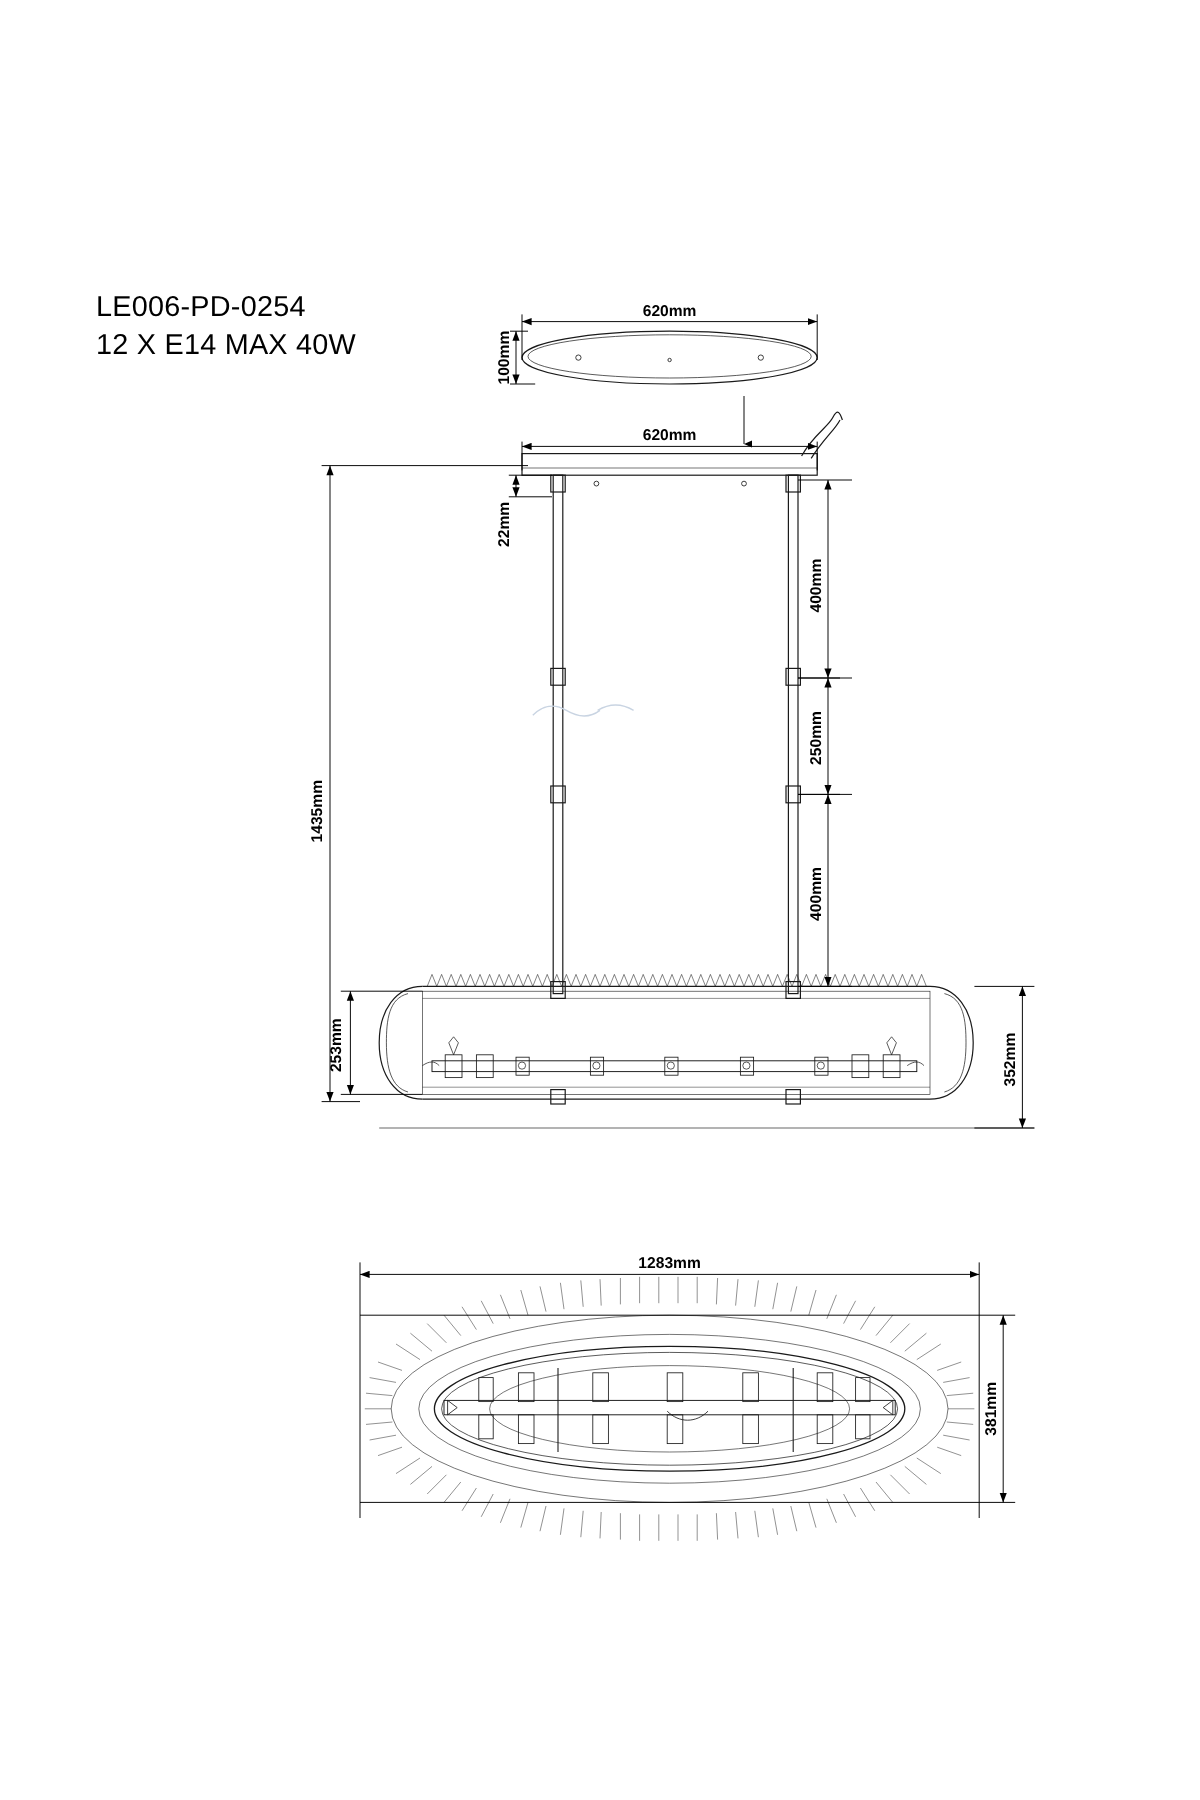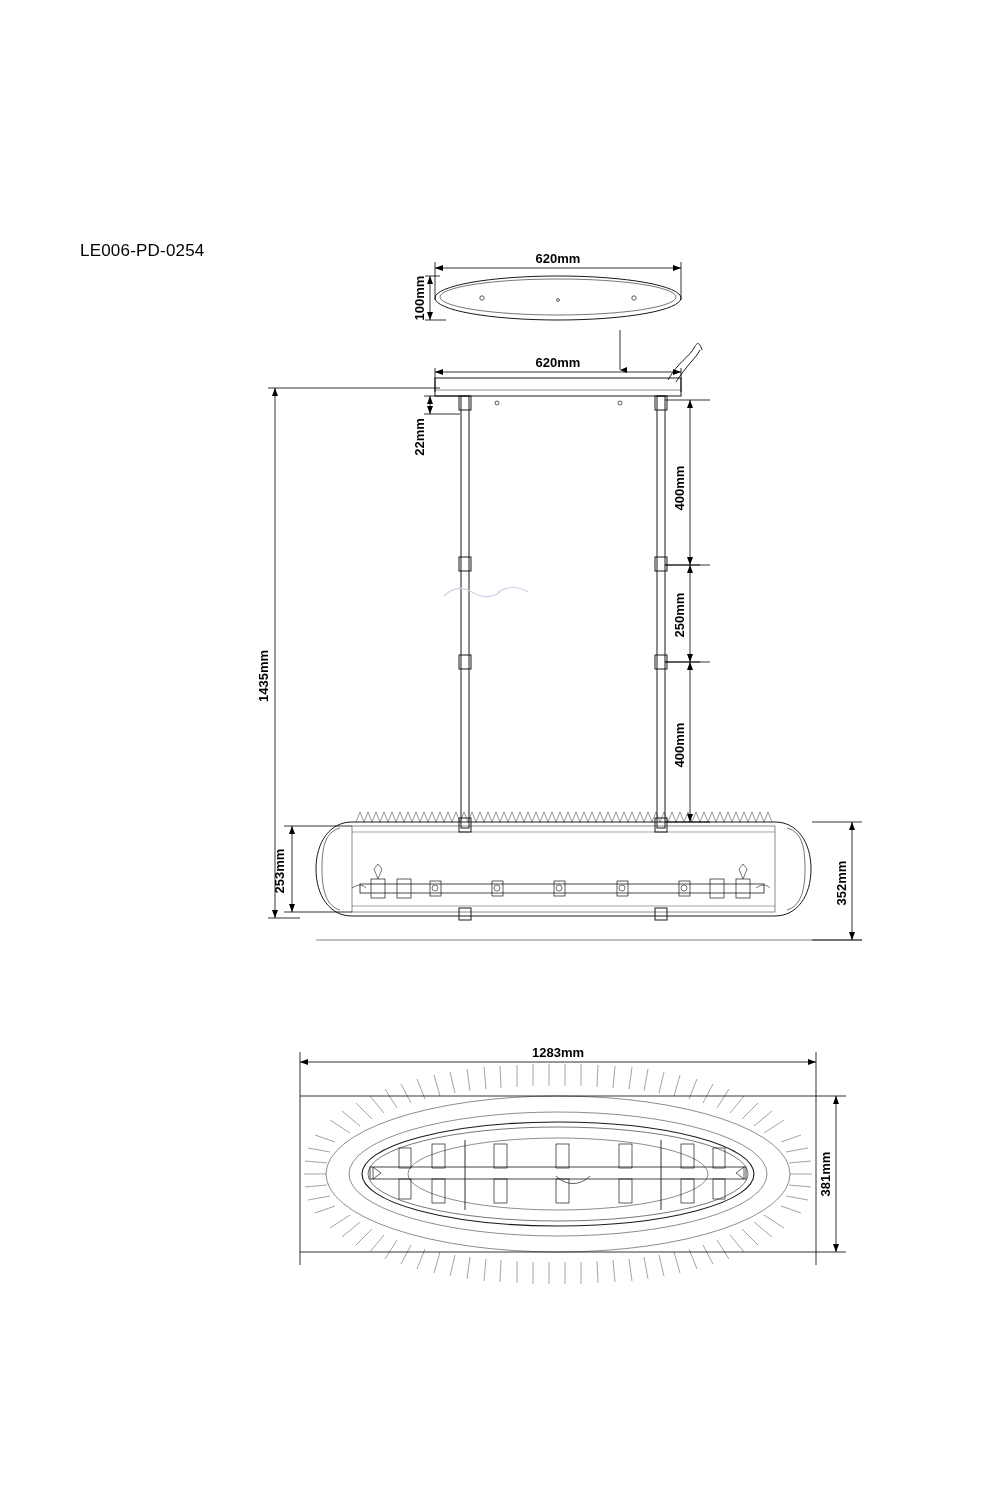--- a/index.html
+++ b/index.html
@@ -22,21 +22,21 @@
     height: 1500px;
   }
   .title-block {
     position: absolute;
     left: 80px;
     top: 240px;
     line-height: 1.32;
     white-space: nowrap;
   }
   .title-line {
-    font-size: 17px;
+    font-size: 24px;
     font-weight: 400;
     letter-spacing: 0.2px;
     color: #000;
   }
   svg text {
     font-family: "Liberation Sans", sans-serif;
     font-size: 13px;
     font-weight: bold;
     fill: #000;
   }
@@ -269,13 +269,14 @@
     <line x1="300" y1="1096" x2="846" y2="1096"></line>
     <line x1="300" y1="1252" x2="846" y2="1252"></line>
     <line x1="836" y1="1096" x2="836" y2="1252" marker-start="url(#arrStart)" marker-end="url(#arrEnd)"></line>
   </g>
   <text x="558" y="1057" text-anchor="middle">1283mm</text>
   <text transform="translate(830,1174) rotate(-90)" text-anchor="middle">381mm</text>
 </svg>
 
 <div class="title-block">
   <div class="title-line">LE006-PD-0254</div>
+  <div class="title-line">12 X E14 MAX 40W</div>
 </div>
 
 </body></html>

